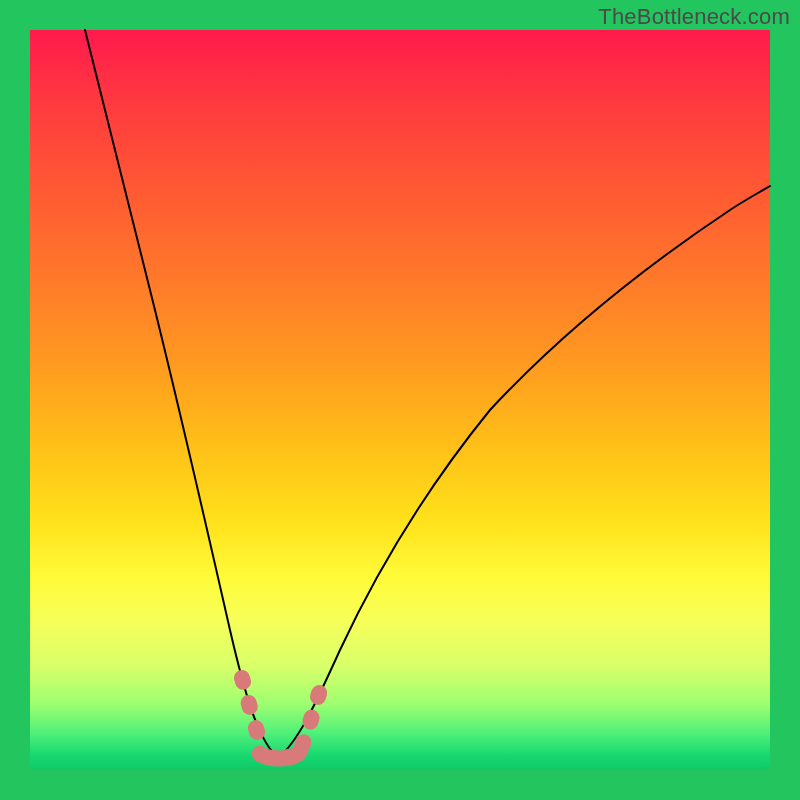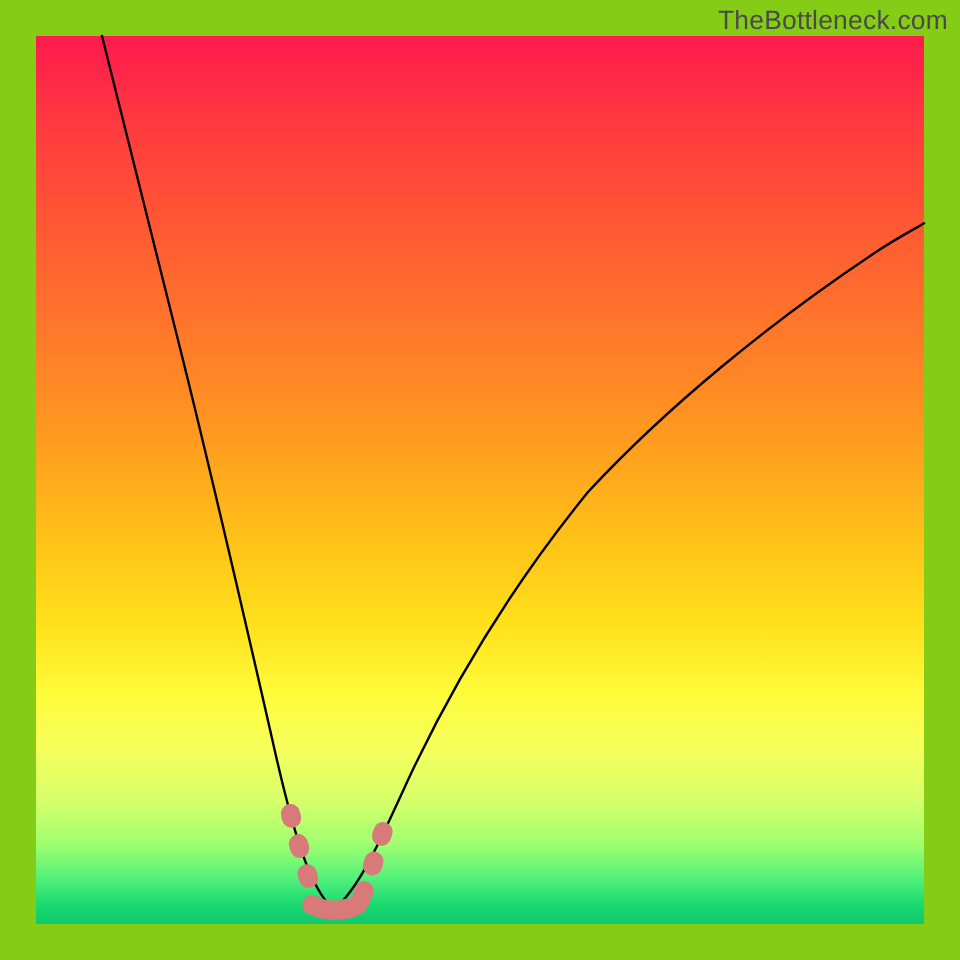--- a/index.html
+++ b/index.html
@@ -8,21 +8,21 @@
     width: 800px;
     height: 800px;
     overflow: hidden;
     font-family: Arial, Helvetica, sans-serif;
     background: #000;
   }
   .frame {
     position: relative;
     width: 800px;
     height: 800px;
-    background: #84cc16;
+    background: #22c55e;
   }
   .watermark {
     position: absolute;
     top: 4px;
     right: 10px;
     color: #4a4a4a;
     font-size: 22px;
     font-weight: 400;
     letter-spacing: 0.2px;
     z-index: 2;

